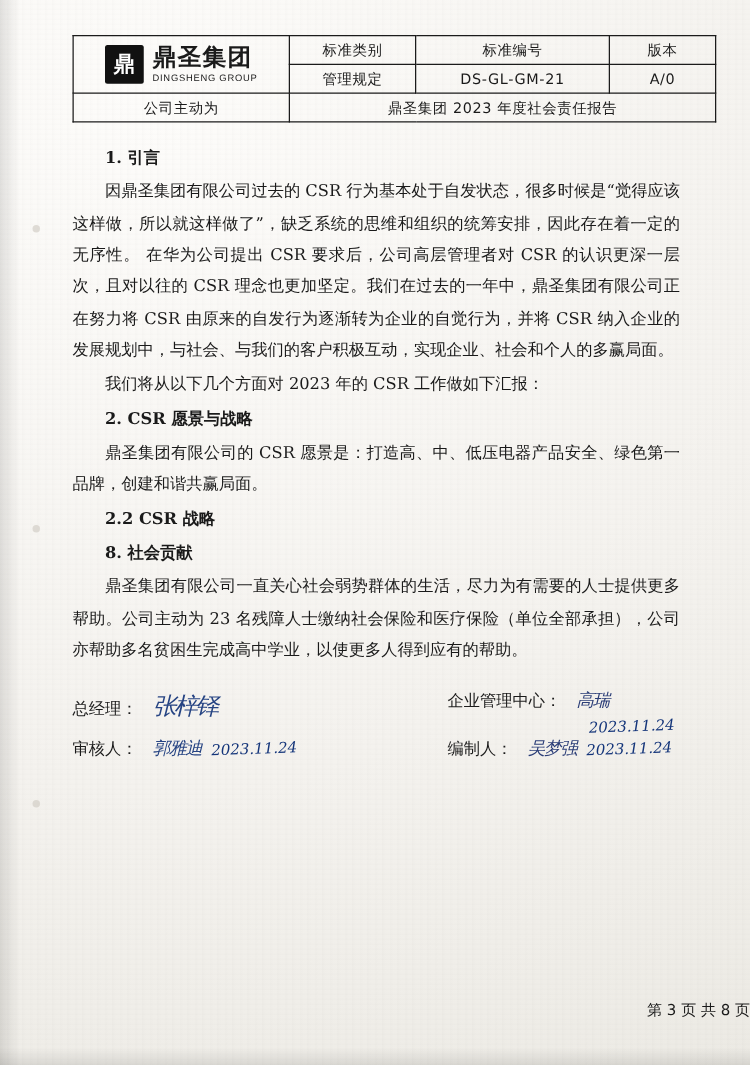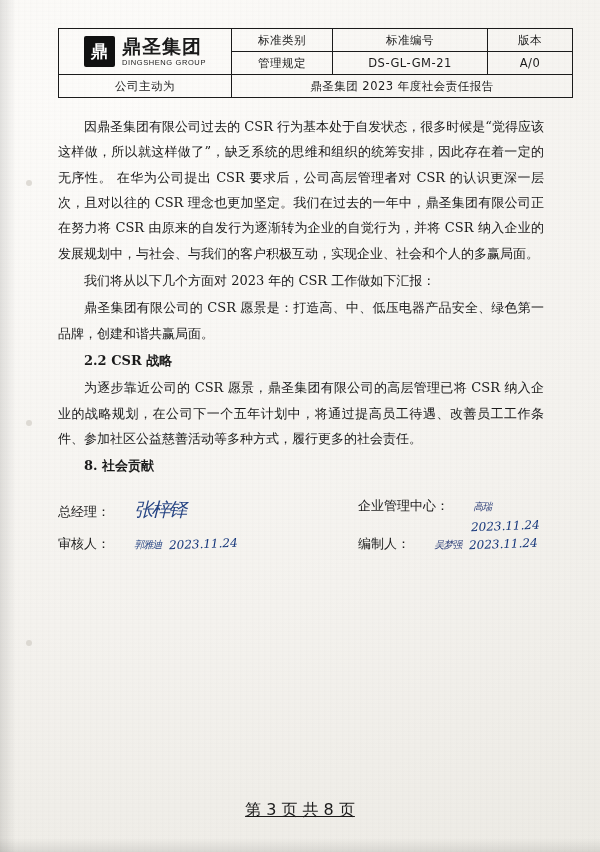--- a/index.html
+++ b/index.html
@@ -132,49 +132,48 @@
   .sig-right { flex: 1; position: relative; }
   .sig-label { display: inline-block; }
   .hand {
     font-family: Liberation Serif, serif;
     font-style: italic;
     color: #14357a;
     font-size: 19px;
     transform: rotate(-6deg) skewX(-8px);
     display: inline-block;
     letter-spacing: -2px;
-    margin-left: 20px;
+    margin-left: 8px;
     opacity: 0.92;
   }
   .hand.small {
-    font-size: 10px;
+    font-size: 14px;
     transform: rotate(-3deg) skewX(-5px);
     letter-spacing: -1px;
   }
   .hand.blue2 { color: #1b2f6e; }
   .datestamp {
     font-family: "DejaVu Serif", serif;
     color: #14357a;
     font-size: 12px;
     font-style: italic;
     display: inline-block;
     transform: rotate(-2deg);
     margin-left: 4px;
   }
 
   
   .footer {
     position: absolute;
     left: 0;
     right: 0;
     top: 800px;
-    text-align: center;
-    font-size: 16px;
+    text-align: right;
+    font-size: 12px;
     font-family: "DejaVu Sans", "Liberation Sans", sans-serif;
-    text-decoration: underline;
   }
 
   
   .punch {
     position: absolute;
     left: 26px;
     width: 6px;
     height: 6px;
     border-radius: 50%;
     background: #cfcbc3;
@@ -231,26 +230,28 @@
         <td class="mono">A/0</td>
       </tr>
       <tr class="row-h">
         <td>公司主动为</td>
         <td colspan="3">鼎圣集团 2023 年度社会责任报告</td>
       </tr>
     </tbody>
       </table>
 
     <div class="body">
+      <p class="heading">1. 引言</p>
       <p>因鼎圣集团有限公司过去的 CSR 行为基本处于自发状态，很多时候是“觉得应该这样做，所以就这样做了”，缺乏系统的思维和组织的统筹安排，因此存在着一定的无序性。 在华为公司提出 CSR 要求后，公司高层管理者对 CSR 的认识更深一层次，且对以往的 CSR 理念也更加坚定。我们在过去的一年中，鼎圣集团有限公司正在努力将 CSR 由原来的自发行为逐渐转为企业的自觉行为，并将 CSR 纳入企业的发展规划中，与社会、与我们的客户积极互动，实现企业、社会和个人的多赢局面。</p>
       <p>我们将从以下几个方面对 2023 年的 CSR 工作做如下汇报：</p>
+      <p class="heading">2. CSR 愿景与战略</p>
       <p>鼎圣集团有限公司的 CSR 愿景是：打造高、中、低压电器产品安全、绿色第一品牌，创建和谐共赢局面。</p>
       <p class="heading">2.2 CSR 战略</p>
-      <p>为逐步靠近公司的 CSR 愿景，鼎圣集团有限公司的高层管理已将 CSR 纳入企业的战略规划，在公司下一个五年计划中，将通过提高员工待遇、改善员工工作条件、参加社区公益慈善活动等多种方式，履行更多的社会责任。</p>
       <p class="heading">8. 社会贡献</p>
+      <p>鼎圣集团有限公司一直关心社会弱势群体的生活，尽力为有需要的人士提供更多帮助。公司主动为 23 名残障人士缴纳社会保险和医疗保险（单位全部承担），公司亦帮助多名贫困生完成高中学业，以使更多人得到应有的帮助。</p>
     </div>
 
     <div class="signatures">
       <div class="sig-row">
         <div class="sig-left">
           <span class="sig-label">总经理：</span>
           <span class="hand">张梓铎</span>
         </div>
         <div class="sig-right">
           <span class="sig-label">企业管理中心：</span>

